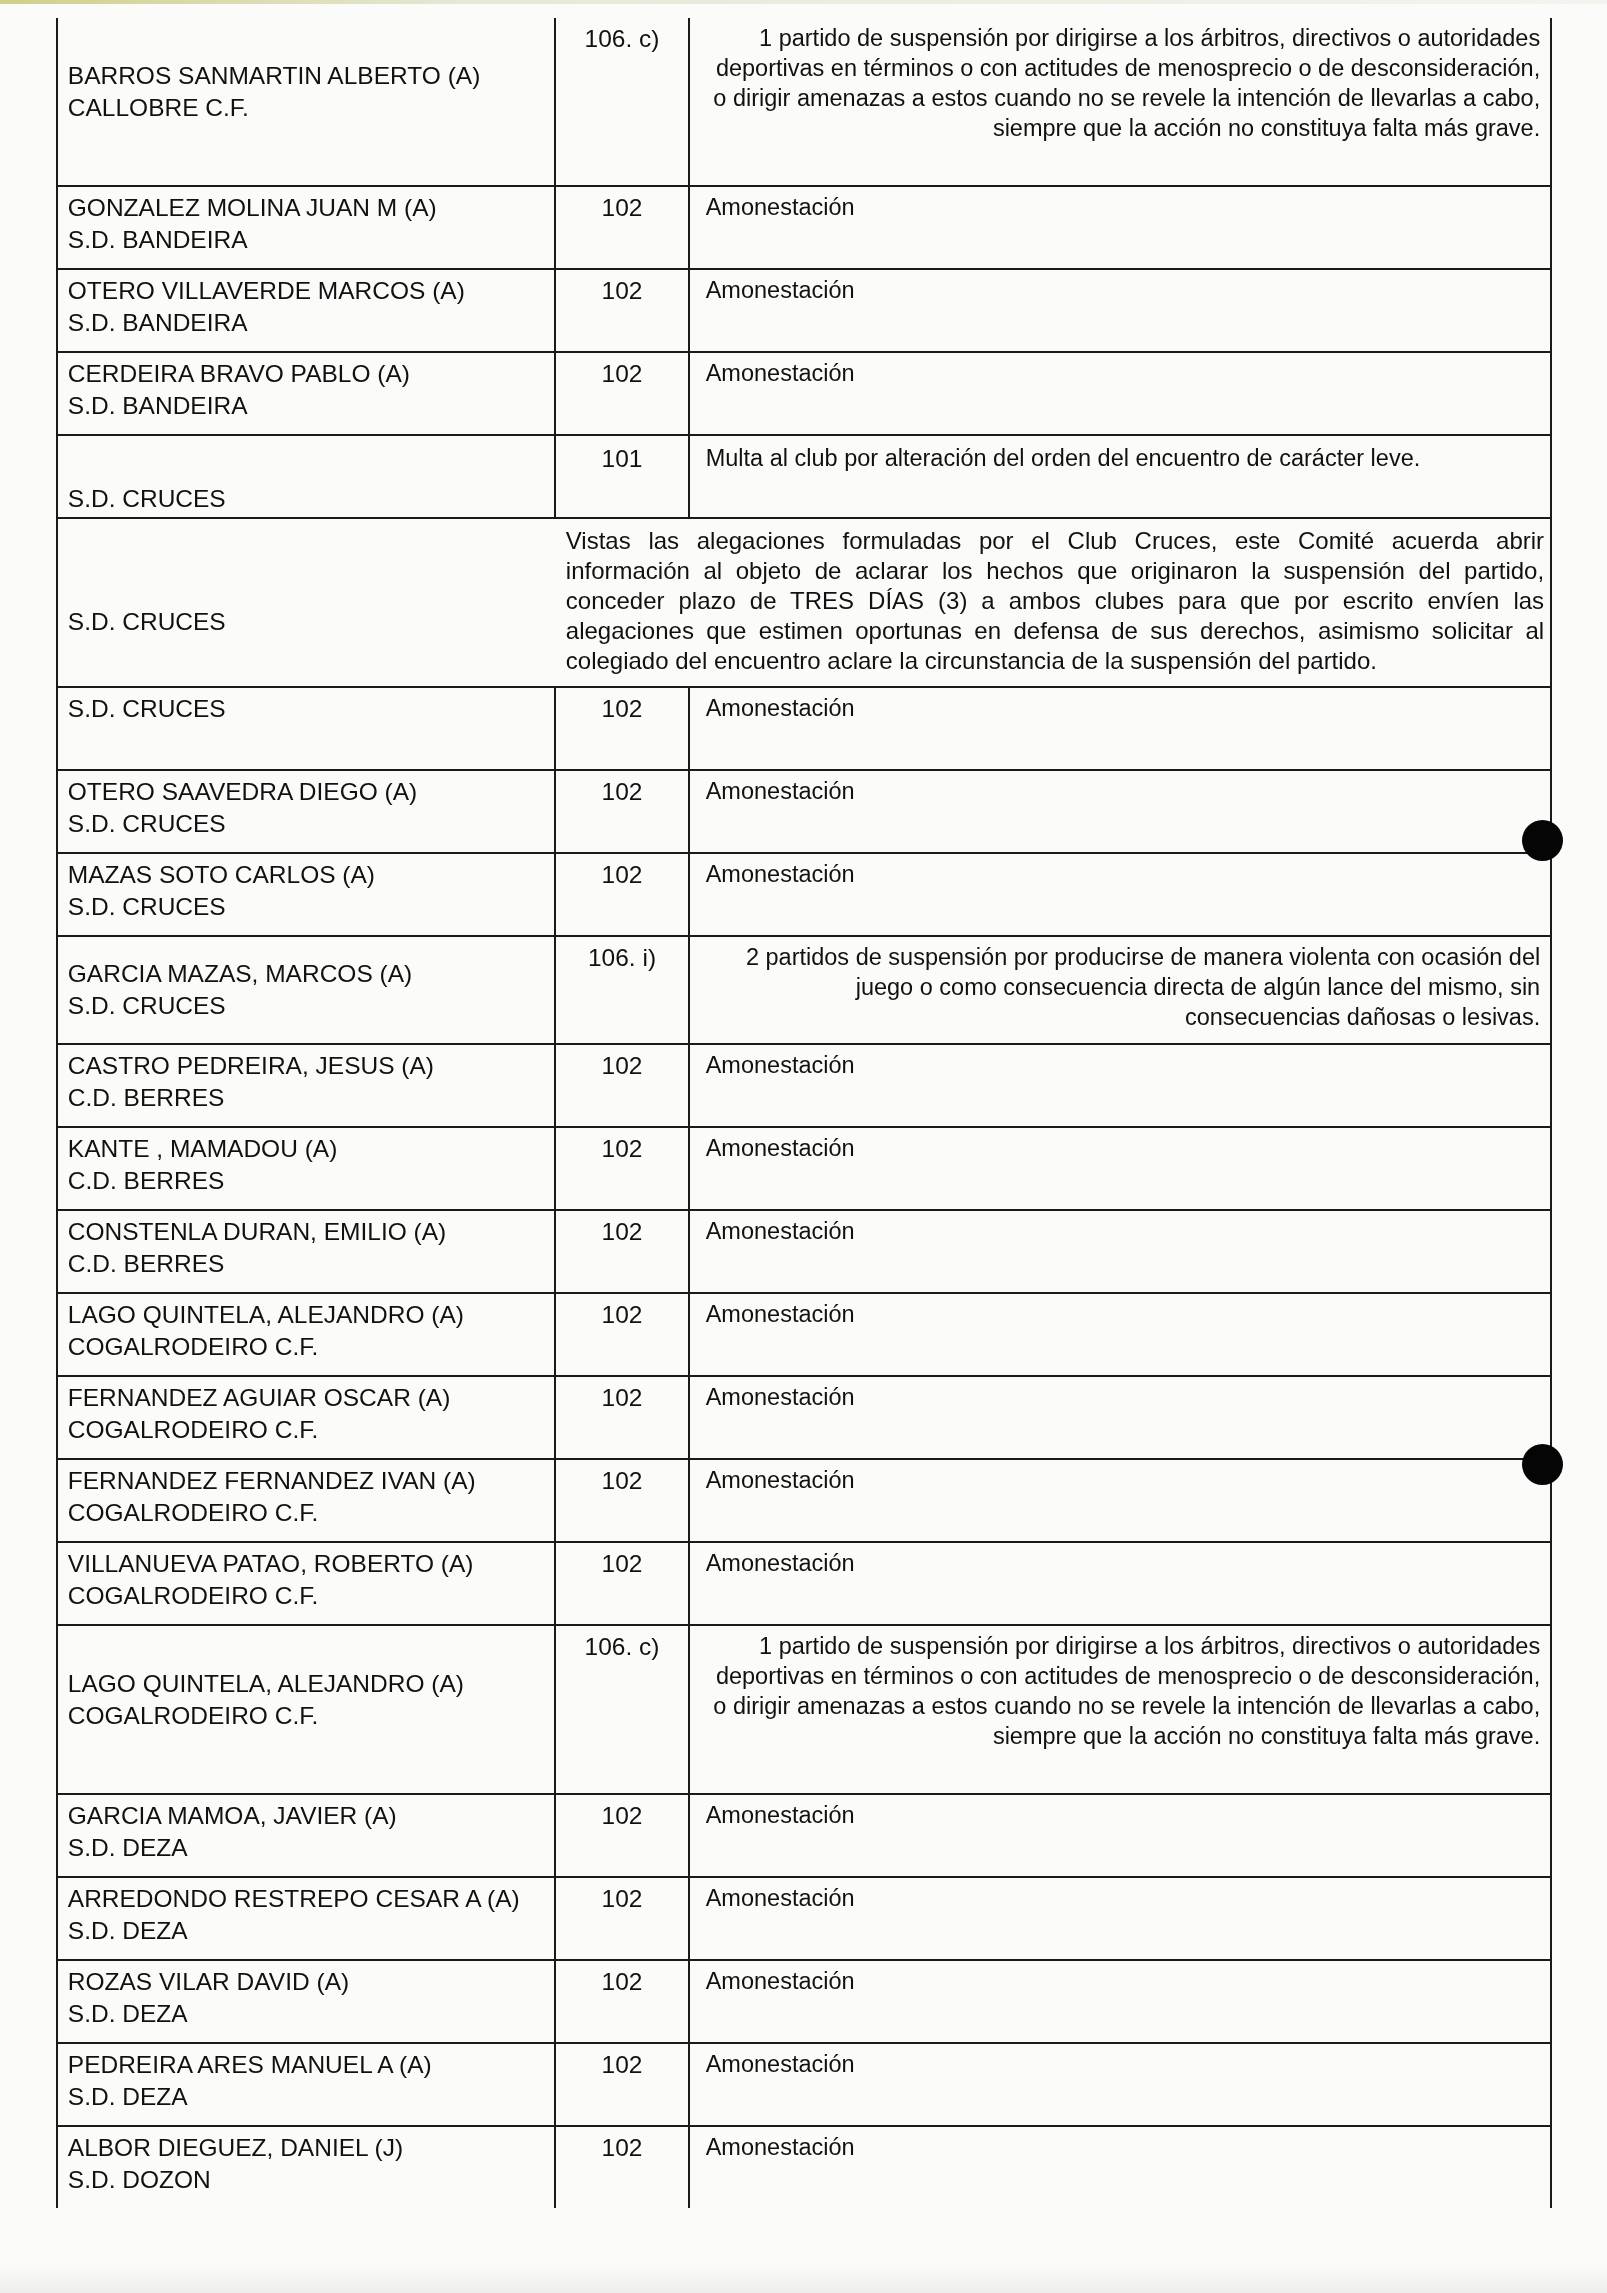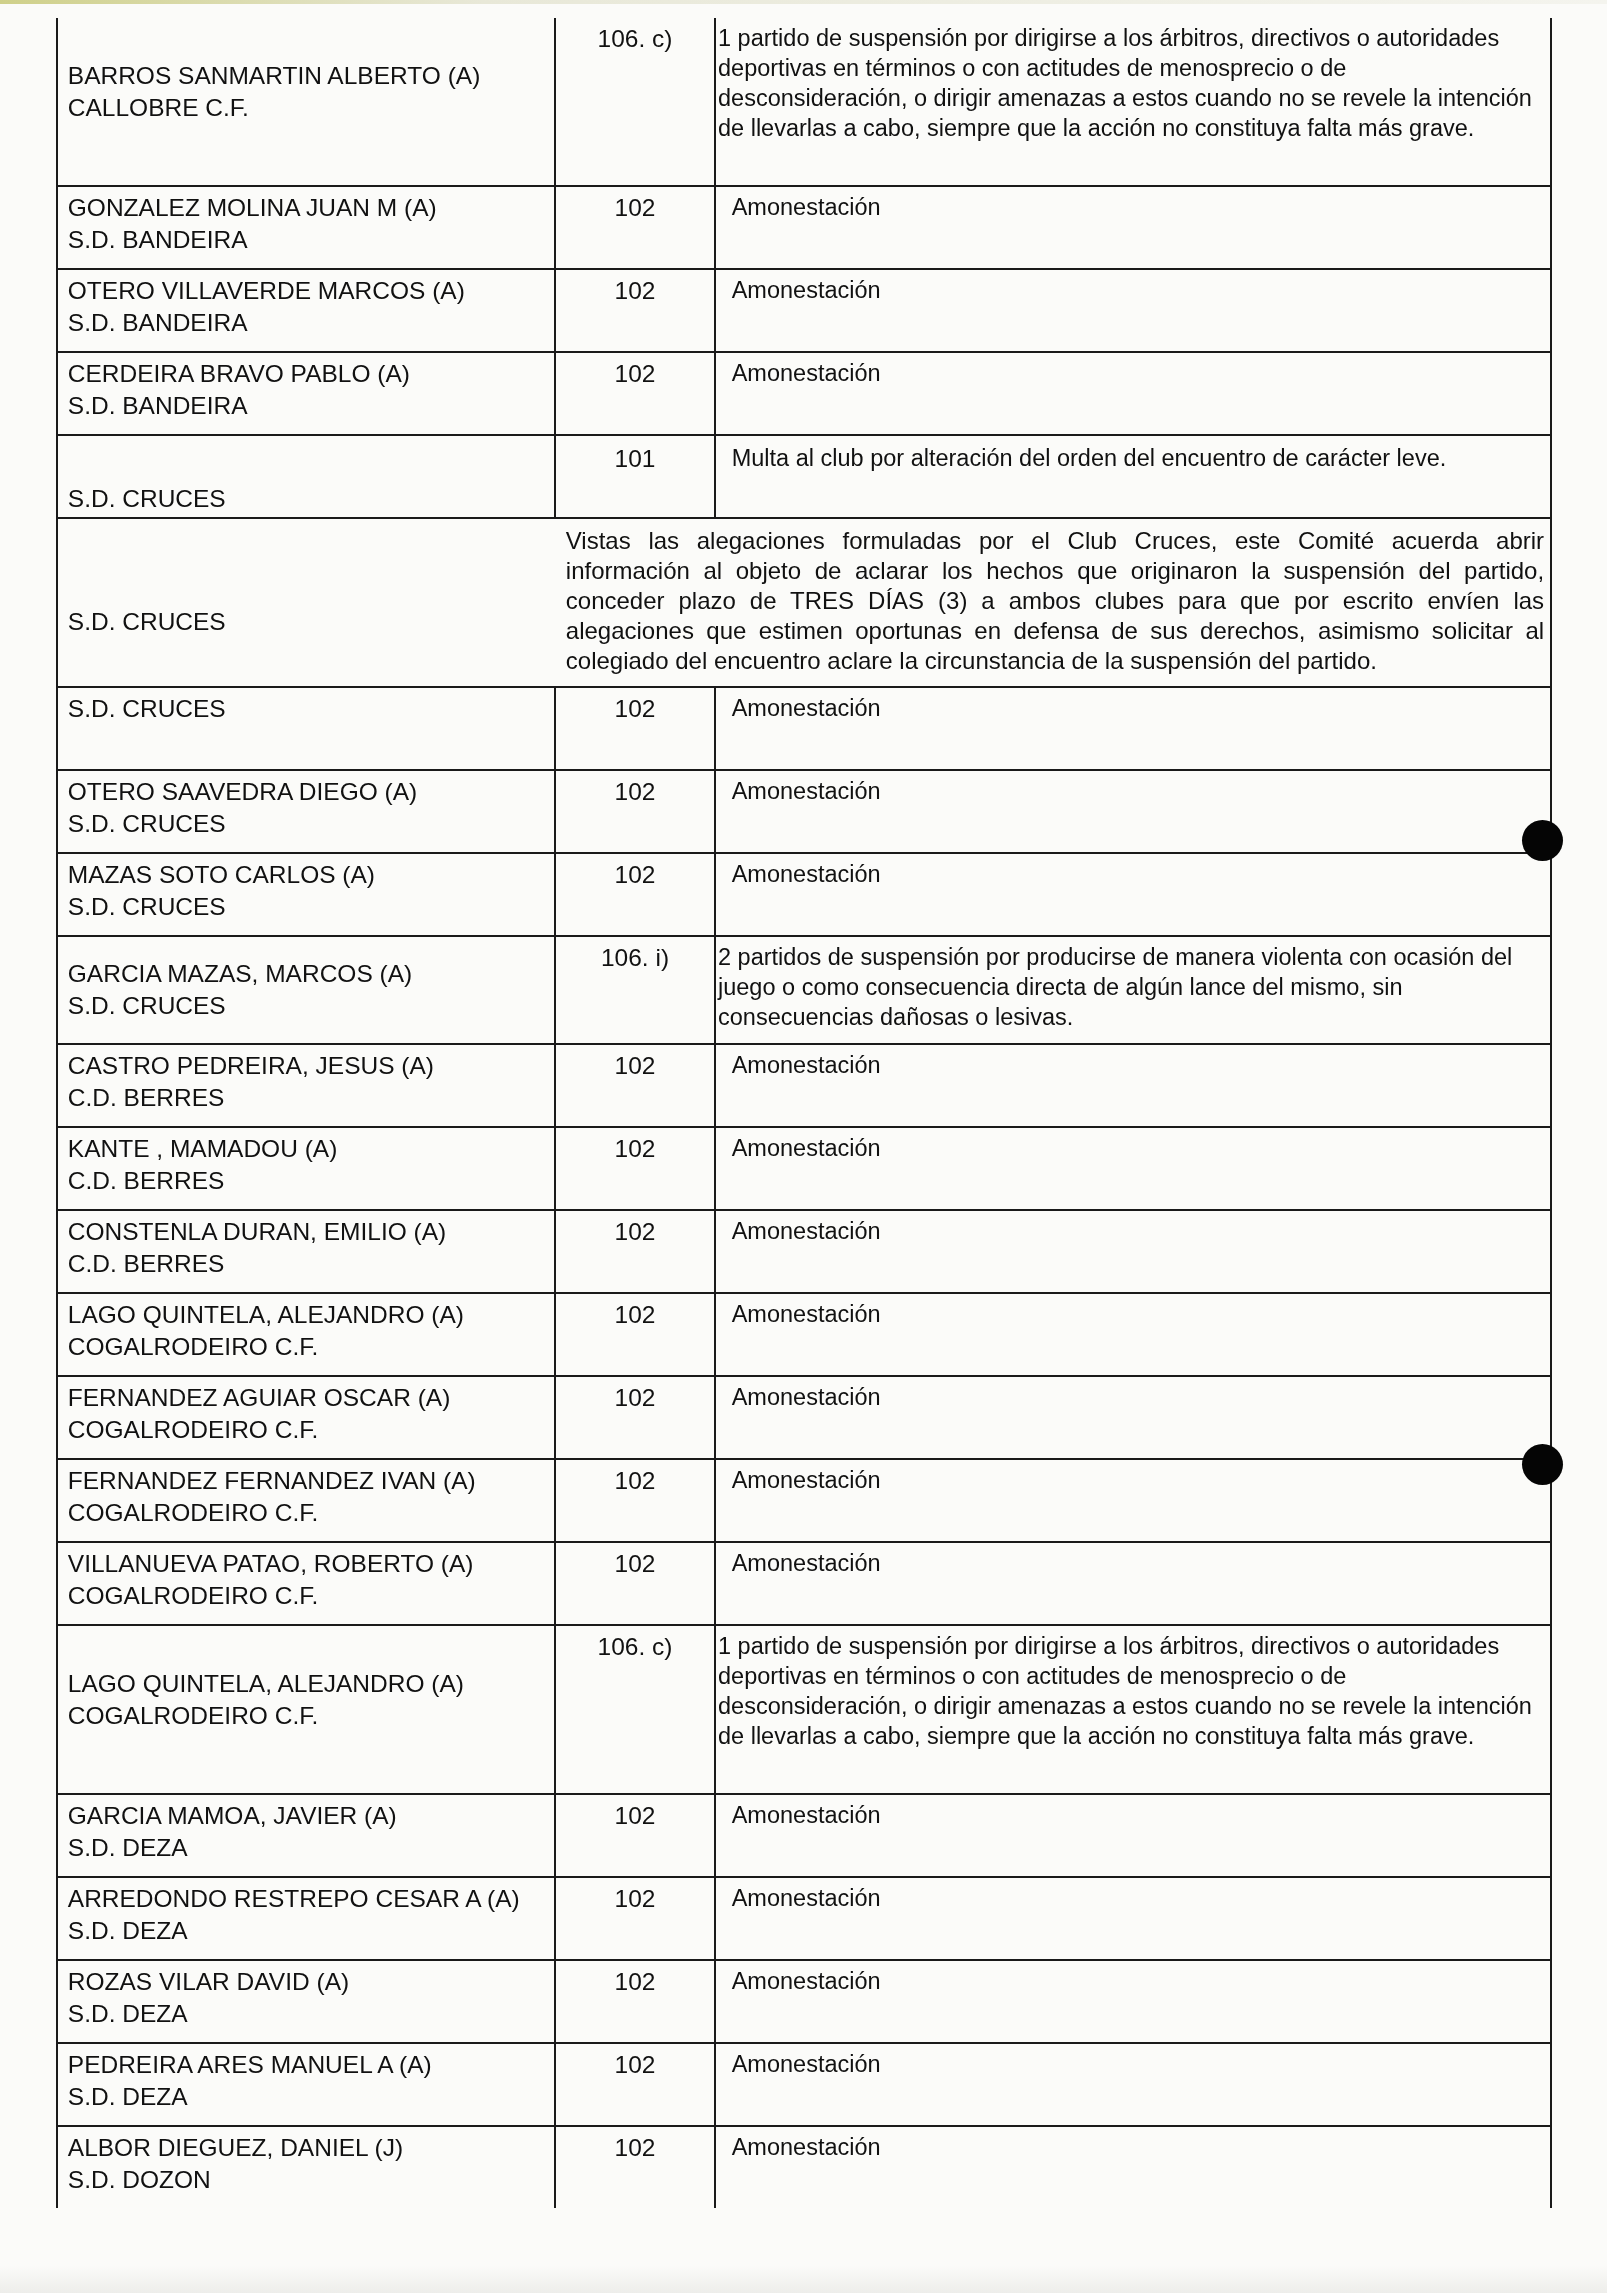--- a/index.html
+++ b/index.html
@@ -46,21 +46,21 @@
     box-sizing: border-box;
     border-left: 2.9px solid #1a1a1a;
     border-right: 2px solid #1a1a1a;
     padding: 0 0 0 9.8px;
     font-size: 24.5px;
     line-height: 32px;
     display: flex;
     flex-direction: column;
   }
   .cell-article {
-    width: 160px;
+    width: 134px;
     box-sizing: border-box;
     border-right: 2px solid #1a1a1a;
     font-size: 24.5px;
     line-height: 32px;
     text-align: center;
     padding-top: 5.9px;
   }
   .cell-sanction {
     flex: 1;
     box-sizing: border-box;
@@ -72,21 +72,22 @@
   .cell-wide {
     flex: 1;
     box-sizing: border-box;
     border-right: 2px solid #1a1a1a;
     font-size: 24px;
     line-height: 30px;
     padding: 7.8px 5.9px 5.9px 9.8px;
     text-align: justify;
   }
   .long-text {
-    padding-left: 2px;
+    padding-left: 11px;
+    text-align: right;
   }
   .player-name, .club-name {
     white-space: nowrap;
   }
   
   .row.std { height: 81px; }
   .row.std .cell-player { padding-top: 5px; }
   
   .row.long { height: 167px; }
   .row.long .cell-player { justify-content: center; padding-bottom: 18px; }

